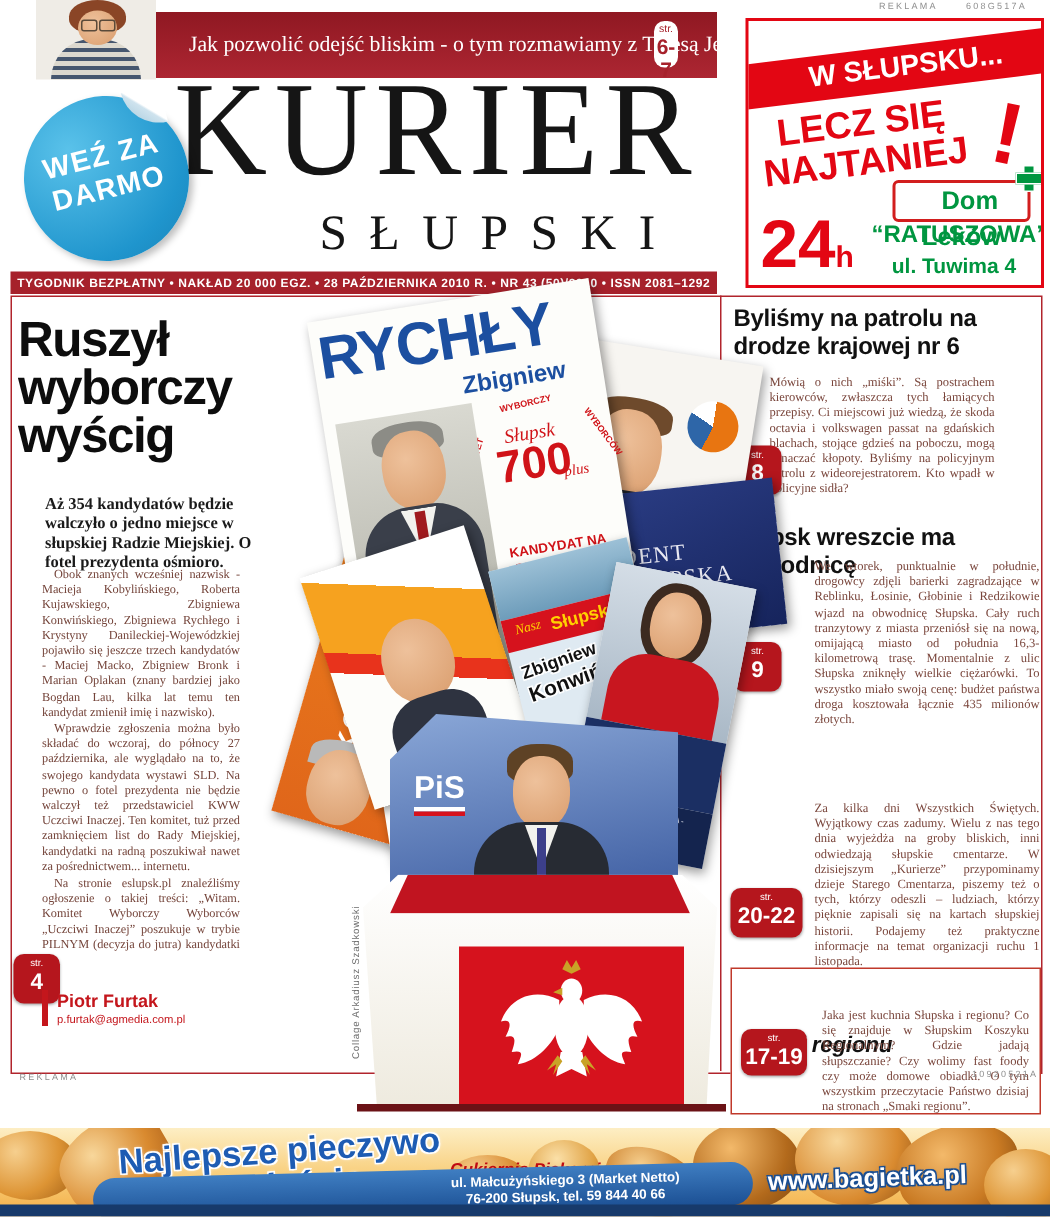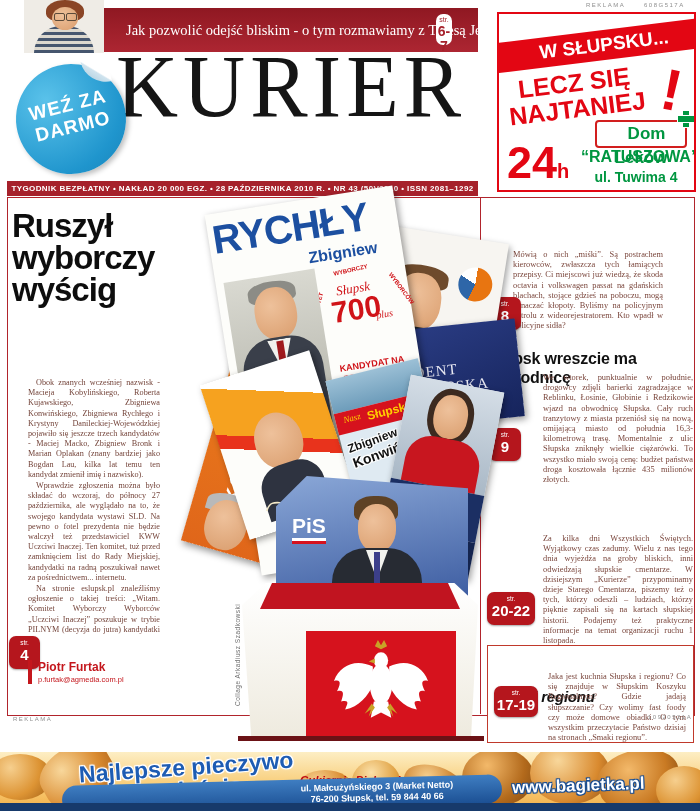--- a/index.html
+++ b/index.html
@@ -133,45 +133,48 @@
     <div class="dlbox">
       <span>Dom Leków</span>
       <div class="dlcross"></div>
     </div>
     <div class="h24"><span style="font-size:45px;font-weight:900;">24</span><span>h</span></div>
     <div class="ratusz">“RATUSZOWA”</div>
     <div class="tuwima">ul. Tuwima 4</div>
   </div>
 
   <div class="mast-title">KURIER</div>
+  <div class="mast-sub">SŁUPSKI</div>
   <div class="freebadge">
     <span class="b1">WEŹ ZA</span>
     <span class="b2">DARMO</span>
     <div class="fold"></div>
   </div>
   <div class="infobar">TYGODNIK BEZPŁATNY • NAKŁAD 20 000 EGZ. • 28 PAŹDZIERNIKA 2010 R. • NR 43 (50)/2010 • ISSN 2081–1292</div>
 
   <div class="frame"></div>
   <div class="vdivider"></div>
 
   <div class="lead-head">Ruszył wyborczy wyścig</div>
+  <div class="standfirst">Aż 354 kandydatów będzie walczyło o jedno miejsce w słupskiej Radzie Miejskiej. O fotel prezydenta ośmioro.</div>
   <div class="leadbody">
     <p>Obok znanych wcześniej nazwisk - Macieja Kobylińskiego, Roberta Kujawskiego, Zbigniewa Konwińskiego, Zbigniewa Rychłego i Krystyny Danileckiej-Wojewódzkiej pojawiło się jeszcze trzech kandydatów - Maciej Macko, Zbigniew Bronk i Marian Oplakan (znany bardziej jako Bogdan Lau, kilka lat temu ten kandydat zmienił imię i nazwisko).</p>
     <p>Wprawdzie zgłoszenia można było składać do wczoraj, do północy 27 października, ale wyglądało na to, że swojego kandydata wystawi SLD. Na pewno o fotel prezydenta nie będzie walczył też przedstawiciel KWW Uczciwi Inaczej. Ten komitet, tuż przed zamknięciem list do Rady Miejskiej, kandydatki na radną poszukiwał nawet za pośrednictwem... internetu.</p>
     <p>Na stronie eslupsk.pl znaleźliśmy ogłoszenie o takiej treści: „Witam. Komitet Wyborczy Wyborców „Uczciwi Inaczej” poszukuje w trybie PILNYM (decyzja do jutra) kandydatki do wyborów samorządowych, do Rady Miejskiej w Słupsku. Wiek 19-37 lat (powyżej dochodzi więcej papierów, a na to nie mamy już czasu - trzeba składać oświadczenie lustracyjne). Najlepiej po studiach lub w trakcie. Wypłata jakieś 1500 zł miesięcznie...” To ogłoszenie nie przyniosło jednak oczekiwanego rezultatu. - Znaleźliśmy kandydatkę wśród znajomych — mówi Bartosz Kopenski, przedstawiciel komitetu.</p>
   </div>
   <div class="pb" style="left:9px;top:636px;width:31px;height:33px;">
     <span class="l">str.</span>
     <span class="n">4</span>
   </div>
   <div class="byline">
     <span class="nm">Piotr Furtak</span>
     <span class="em">p.furtak@agmedia.com.pl</span>
   </div>
 
+  <div class="rhead" style="top:204px;">Byliśmy na patrolu na drodze krajowej nr 6</div>
   <div class="rbody" style="left:513px;top:250px;">Mówią o nich „miśki”. Są postrachem kierowców, zwłaszcza tych łamiących przepisy. Ci miejscowi już wiedzą, że skoda octavia i volkswagen passat na gdańskich blachach, stojące gdzieś na poboczu, mogą oznaczać kłopoty. Byliśmy na policyjnym patrolu z wideorejestratorem. Kto wpadł w policyjne sidła?</div>
   <div class="pb" style="left:489px;top:297px;width:32px;height:33px;">
     <span class="l">str.</span>
     <span class="n">8</span>
   </div>
 
   <div class="rhead" style="top:350px;">Słupsk wreszcie ma obwodnicę</div>
   <div class="rbody" style="left:543px;top:373px;">We wtorek, punktualnie w południe, drogowcy zdjęli barierki zagradzające w Reblinku, Łosinie, Głobinie i Redzikowie wjazd na obwodnicę Słupska. Cały ruch tranzytowy z miasta przeniósł się na nową, omijającą miasto od południa 16,3-kilometrową trasę. Momentalnie z ulic Słupska zniknęły wielkie ciężarówki. To wszystko miało swoją cenę: budżet państwa droga kosztowała łącznie 435 milionów złotych.</div>
   <div class="pb" style="left:489px;top:428px;width:32px;height:33px;">
     <span class="l">str.</span>
@@ -267,21 +270,21 @@
       <div class="abs skin" style="left:30px;top:12px;width:34px;height:44px;border-radius:46%;"></div>
       <div class="abs" style="left:10px;top:56px;width:75px;height:49px;border-radius:26px 26px 0 0;background:#c8161f;"></div>
     </div>
     <div class="abs serif" style="left:0;top:105px;width:95px;height:48px;background:#1b2f63;color:#fff;font-style:italic;">
       <span style="position:absolute;left:10px;top:5px;font-size:14px;">Twój</span>
       <span style="position:absolute;left:22px;top:24px;font-size:12px;">kandydat</span>
     </div>
     <div class="abs" style="left:0;top:153px;width:95px;height:37px;background:#14244e;color:#e8ecf4;font-size:5px;text-align:center;padding-top:6px;box-sizing:border-box;">KRYSTYNA DANILECKA - WOJEWÓDZKA</div>
   </div>
 
-  <div class="poster" style="left:276px;top:476px;width:192px;height:152px;background:linear-gradient(170deg,#8aa7d7,#2f4f97);clip-path:polygon(0 20%,16% 0,100% 8%,100% 100%,0 100%);z-index:10;">
+  <div class="poster" style="left:260px;top:476px;width:192px;height:152px;background:linear-gradient(170deg,#8aa7d7,#2f4f97);clip-path:polygon(0 20%,16% 0,100% 8%,100% 100%,0 100%);z-index:10;">
     <div class="abs" style="left:16px;top:38px;color:#fff;font-weight:800;font-size:21px;">PiS</div>
     <div class="abs" style="left:16px;top:62px;width:34px;height:3px;background:#fff;"></div>
     <div class="abs" style="left:16px;top:65px;width:34px;height:3px;background:#d6121d;"></div>
     <div class="abs" style="left:78px;top:20px;width:44px;height:26px;border-radius:45% 45% 30% 30%;background:#5e4225;"></div>
     <div class="abs skin" style="left:82px;top:28px;width:38px;height:48px;border-radius:46%;"></div>
     <div class="abs" style="left:56px;top:72px;width:90px;height:80px;border-radius:34px 34px 0 0;background:#272b33;"></div>
     <div class="abs" style="left:90px;top:74px;width:22px;height:30px;background:#f2f2ee;clip-path:polygon(0 0,100% 0,50% 100%);"></div>
     <div class="abs" style="left:98px;top:76px;width:6px;height:44px;background:#3c3f8a;"></div>
   </div>
 

